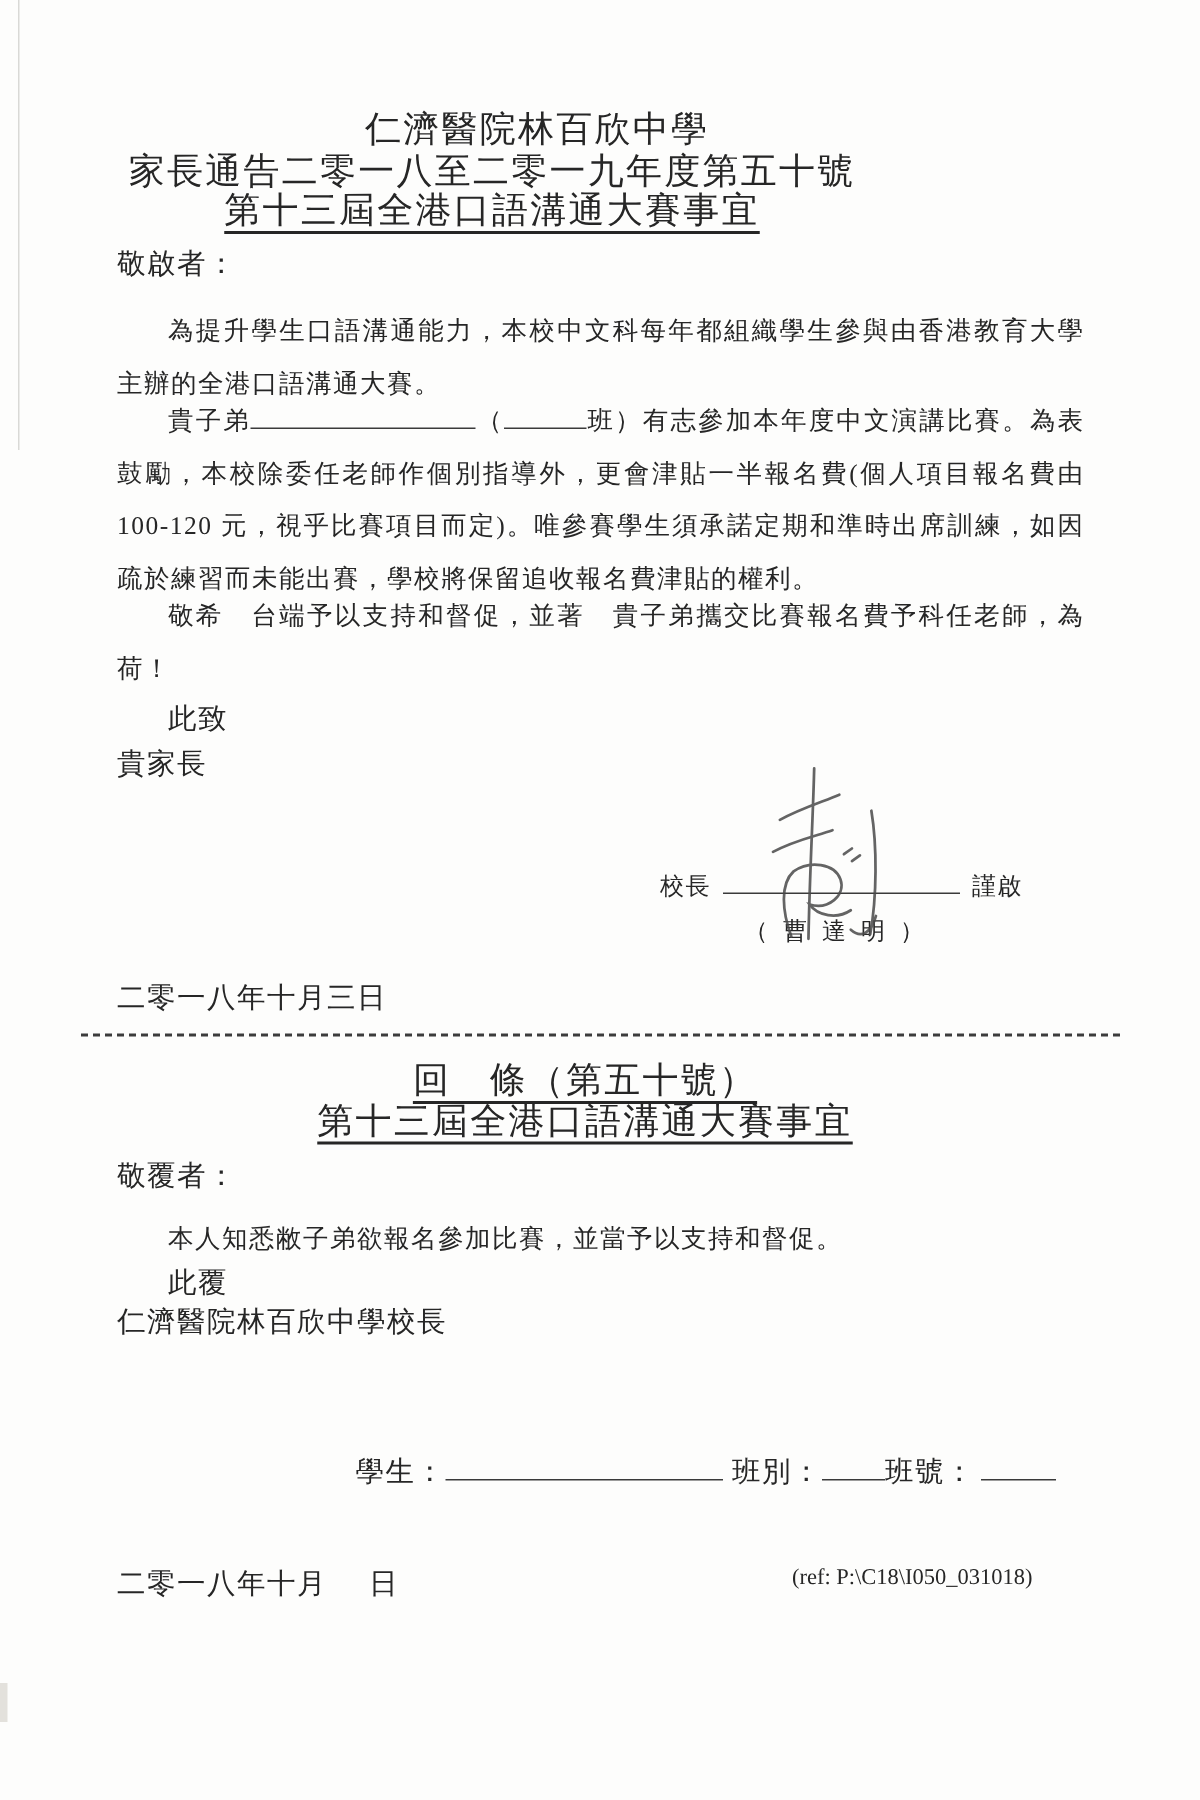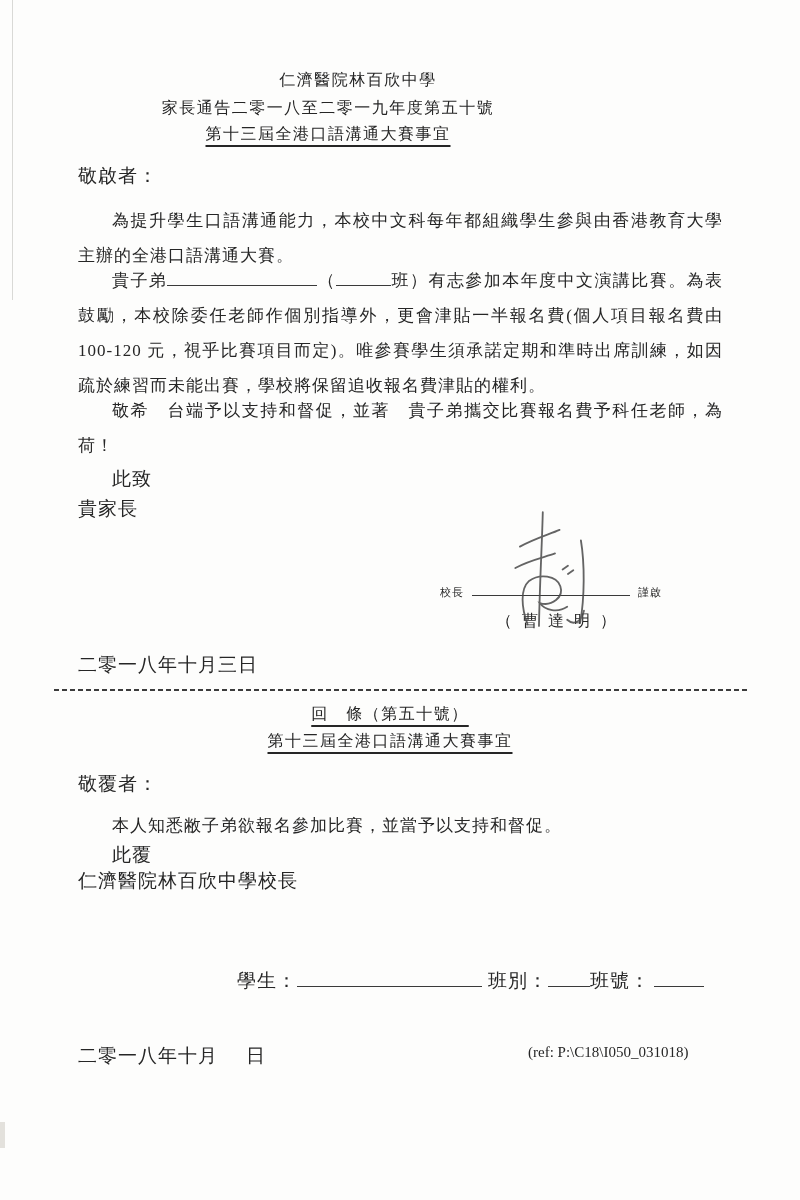--- a/index.html
+++ b/index.html
@@ -12,38 +12,38 @@
     color:#262626;
     overflow:hidden;
   }
   .abs{position:absolute;margin:0;}
   
   .edge-line{position:absolute;left:12px;top:0;width:1px;height:300px;background:#d9d9d6;}
   .edge-speck{position:absolute;left:0;top:1122px;width:5px;height:26px;background:#e3e1dc;}
   
   .h-line{
     position:absolute;transform:translateX(-50%);
-    white-space:nowrap;font-size:16px;letter-spacing:1.5px;font-family:Liberation Serif, serif;
+    white-space:nowrap;font-size:24px;letter-spacing:1.5px;font-family:Liberation Serif, serif;
   }
   .underlined{text-decoration:underline;text-underline-offset:6px;text-decoration-thickness:1.5px;}
   
   .para{
     left:78px;width:645px;
     font-size:17px;line-height:35px;letter-spacing:1px;
     text-align:justify;text-indent:2em;
   }
   .line{font-size:19px;letter-spacing:1px;white-space:nowrap;}
   .blank{
     display:inline-block;height:15px;
     border-bottom:1.5px solid #3a3a3a;
     vertical-align:baseline;
   }
   .w150{width:150px;} .w55{width:55px;}
   
-  .sig-row{position:absolute;left:440px;top:580px;font-size:11px;letter-spacing:1px;white-space:nowrap;}
+  .sig-row{position:absolute;left:440px;top:580px;font-size:16px;letter-spacing:1px;white-space:nowrap;}
   .sig-line{display:inline-block;width:158px;height:15px;border-bottom:1.5px solid #3a3a3a;margin:0 8px;}
   .sig-name{position:absolute;left:496px;top:611px;font-size:16px;letter-spacing:3px;white-space:nowrap;}
   .signature-svg{position:absolute;left:483px;top:510px;}
   
   .divider{
     position:absolute;left:54px;top:689px;width:694px;height:2px;
     background:repeating-linear-gradient(90deg,#3c3c3c 0 5px,transparent 5px 8px);
   }
   .ref{font-size:15px;letter-spacing:0;font-family:"Liberation Serif","DejaVu Serif",serif;text-align:right;}
 </style>

